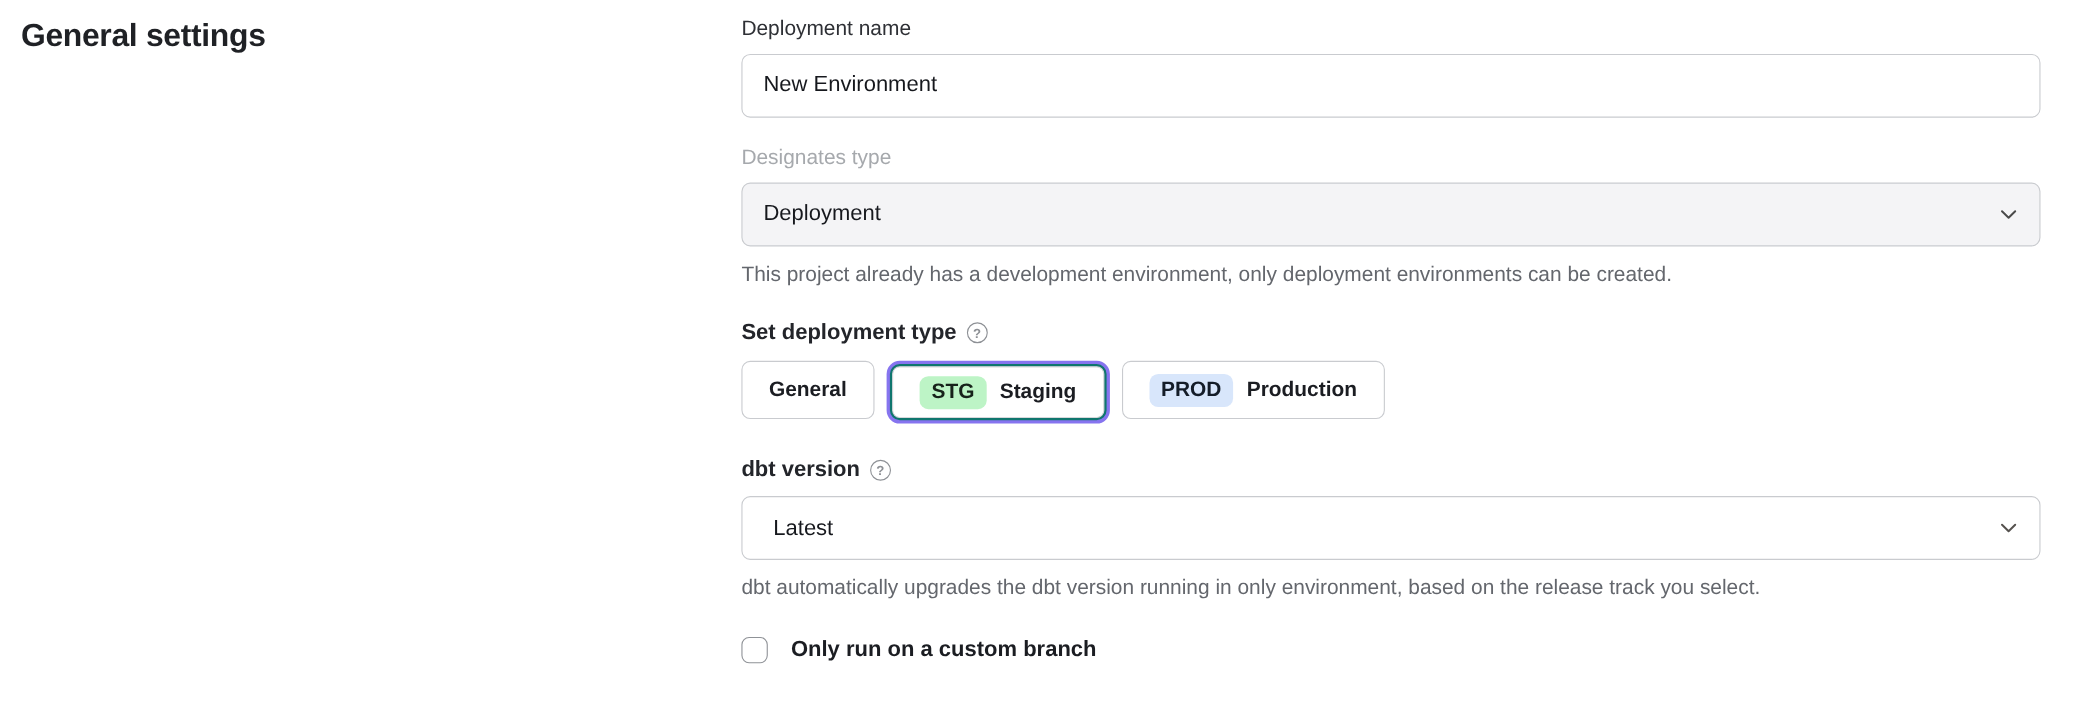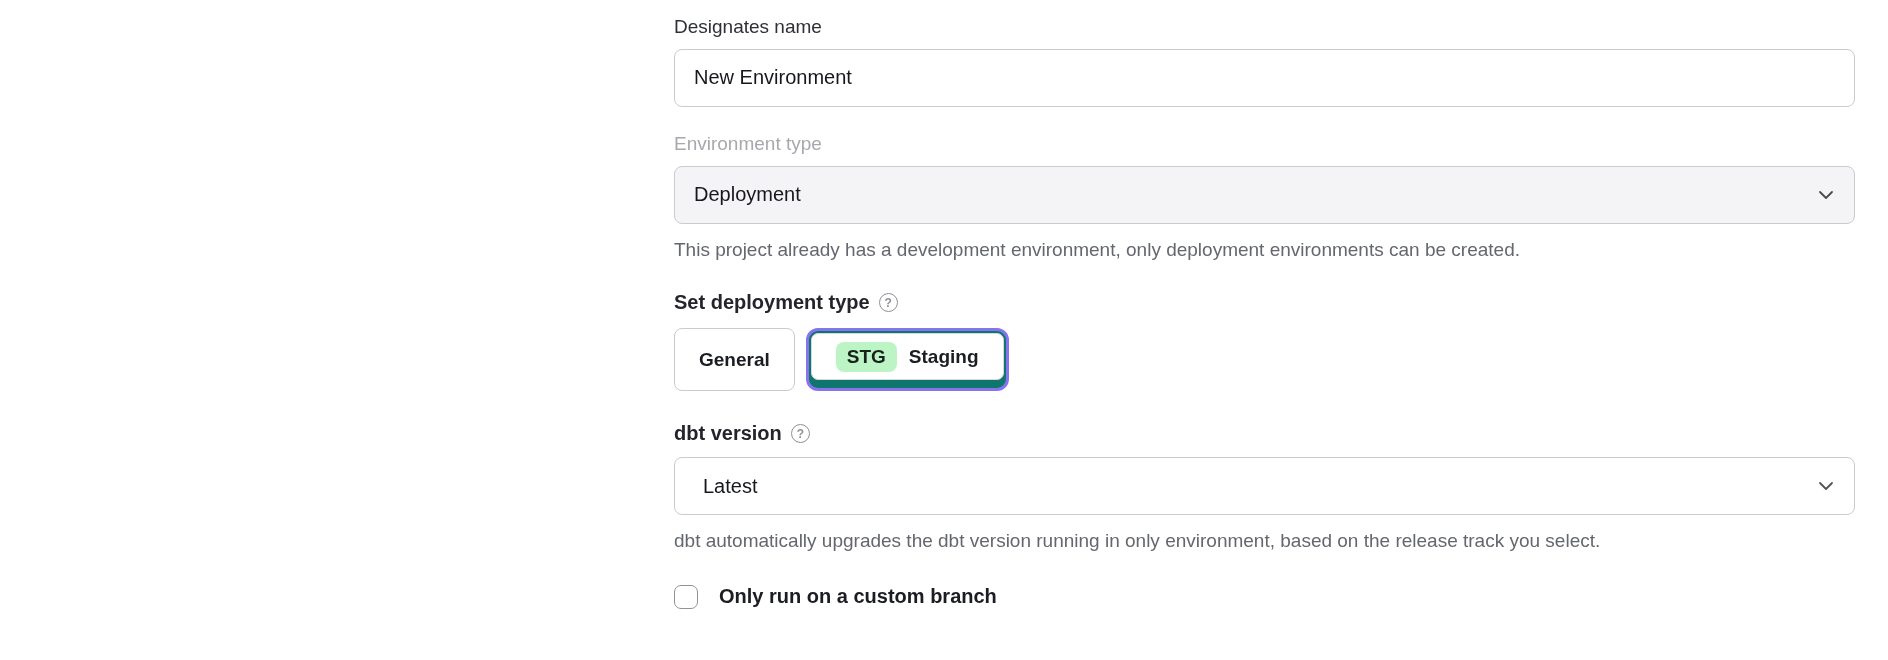--- a/index.html
+++ b/index.html
@@ -68,21 +68,21 @@
     color: #8d9095; font-size: 12px; font-weight: 700;
     display: inline-flex; align-items: center; justify-content: center;
     line-height: 1; cursor: pointer; flex: none;
   }
   .section-desc { margin-top: 13px; font-size: 19px; color: #64676d; }
 
   
   .btn-row { display: flex; align-items: stretch; gap: 11px; margin-top: 14px; }
   .type-btn {
     display: flex; align-items: center; gap: 12px;
-    height: 63px; padding: 0 24px;
+    height: 53px; padding: 0 24px;
     background: #ffffff;
     border: 1px solid #c9cbcf; border-radius: 8px;
     font-size: 19px; font-weight: 600; color: #1b1d22;
     font-family: "Liberation Sans", "DejaVu Sans", sans-serif;
     cursor: pointer;
   }
   .type-btn-selected-wrap {
     border: 3px solid #8674ef; border-radius: 12px;
     padding: 2px; background: #0f766e; cursor: pointer;
   }
@@ -114,30 +114,31 @@
   .mt-section  { margin-top: 29px; }
   .mt-dbt      { margin-top: 31px; }
   .mt-select   { margin-top: 12px; padding-left: 28px; }
 </style>
 </head>
 <body>
 
 <div class="page">
 
   <div class="left-col">
+    <div class="page-title">General settings</div>
   </div>
 
   <div class="form-col">
 
     
-    <div class="field-label">Designates name</div>
+    <div class="field-label">Deployment name</div>
     <input class="text-input" type="text" value="New Environment" style="">
 
     
-    <div class="field-label disabled mt-env-type">Environment type</div>
+    <div class="field-label disabled mt-env-type">Designates type</div>
     <div class="select-box disabled">
       <span>Deployment</span>
       <span class="chevron">
         <svg width="16" height="10" viewBox="0 0 16 10">
             <path d="M2 2 L8 8 L14 2" fill="none" stroke="#4a4a4a" stroke-width="1.8" stroke-linecap="round" stroke-linejoin="round"></path>
           </svg>
       </span>
     </div>
     <div class="helper-text">This project already has a development environment, only deployment environments can be created.</div>
 
@@ -152,20 +153,24 @@
         <span>General</span>
       </button>
 
       <div class="type-btn-selected-wrap">
         <div class="type-btn">
           <span class="env-badge stg">STG</span>
           <span>Staging</span>
         </div>
       </div>
 
+      <button class="type-btn">
+        <span class="env-badge prod">PROD</span>
+        <span>Production</span>
+      </button>
     </div>
 
     
     <div class="section-heading mt-dbt">
       <span>dbt version</span>
       <span class="help-icon">?</span>
     </div>
     <div class="select-box mt-select">
       <span>Latest</span>
       <span class="chevron">

